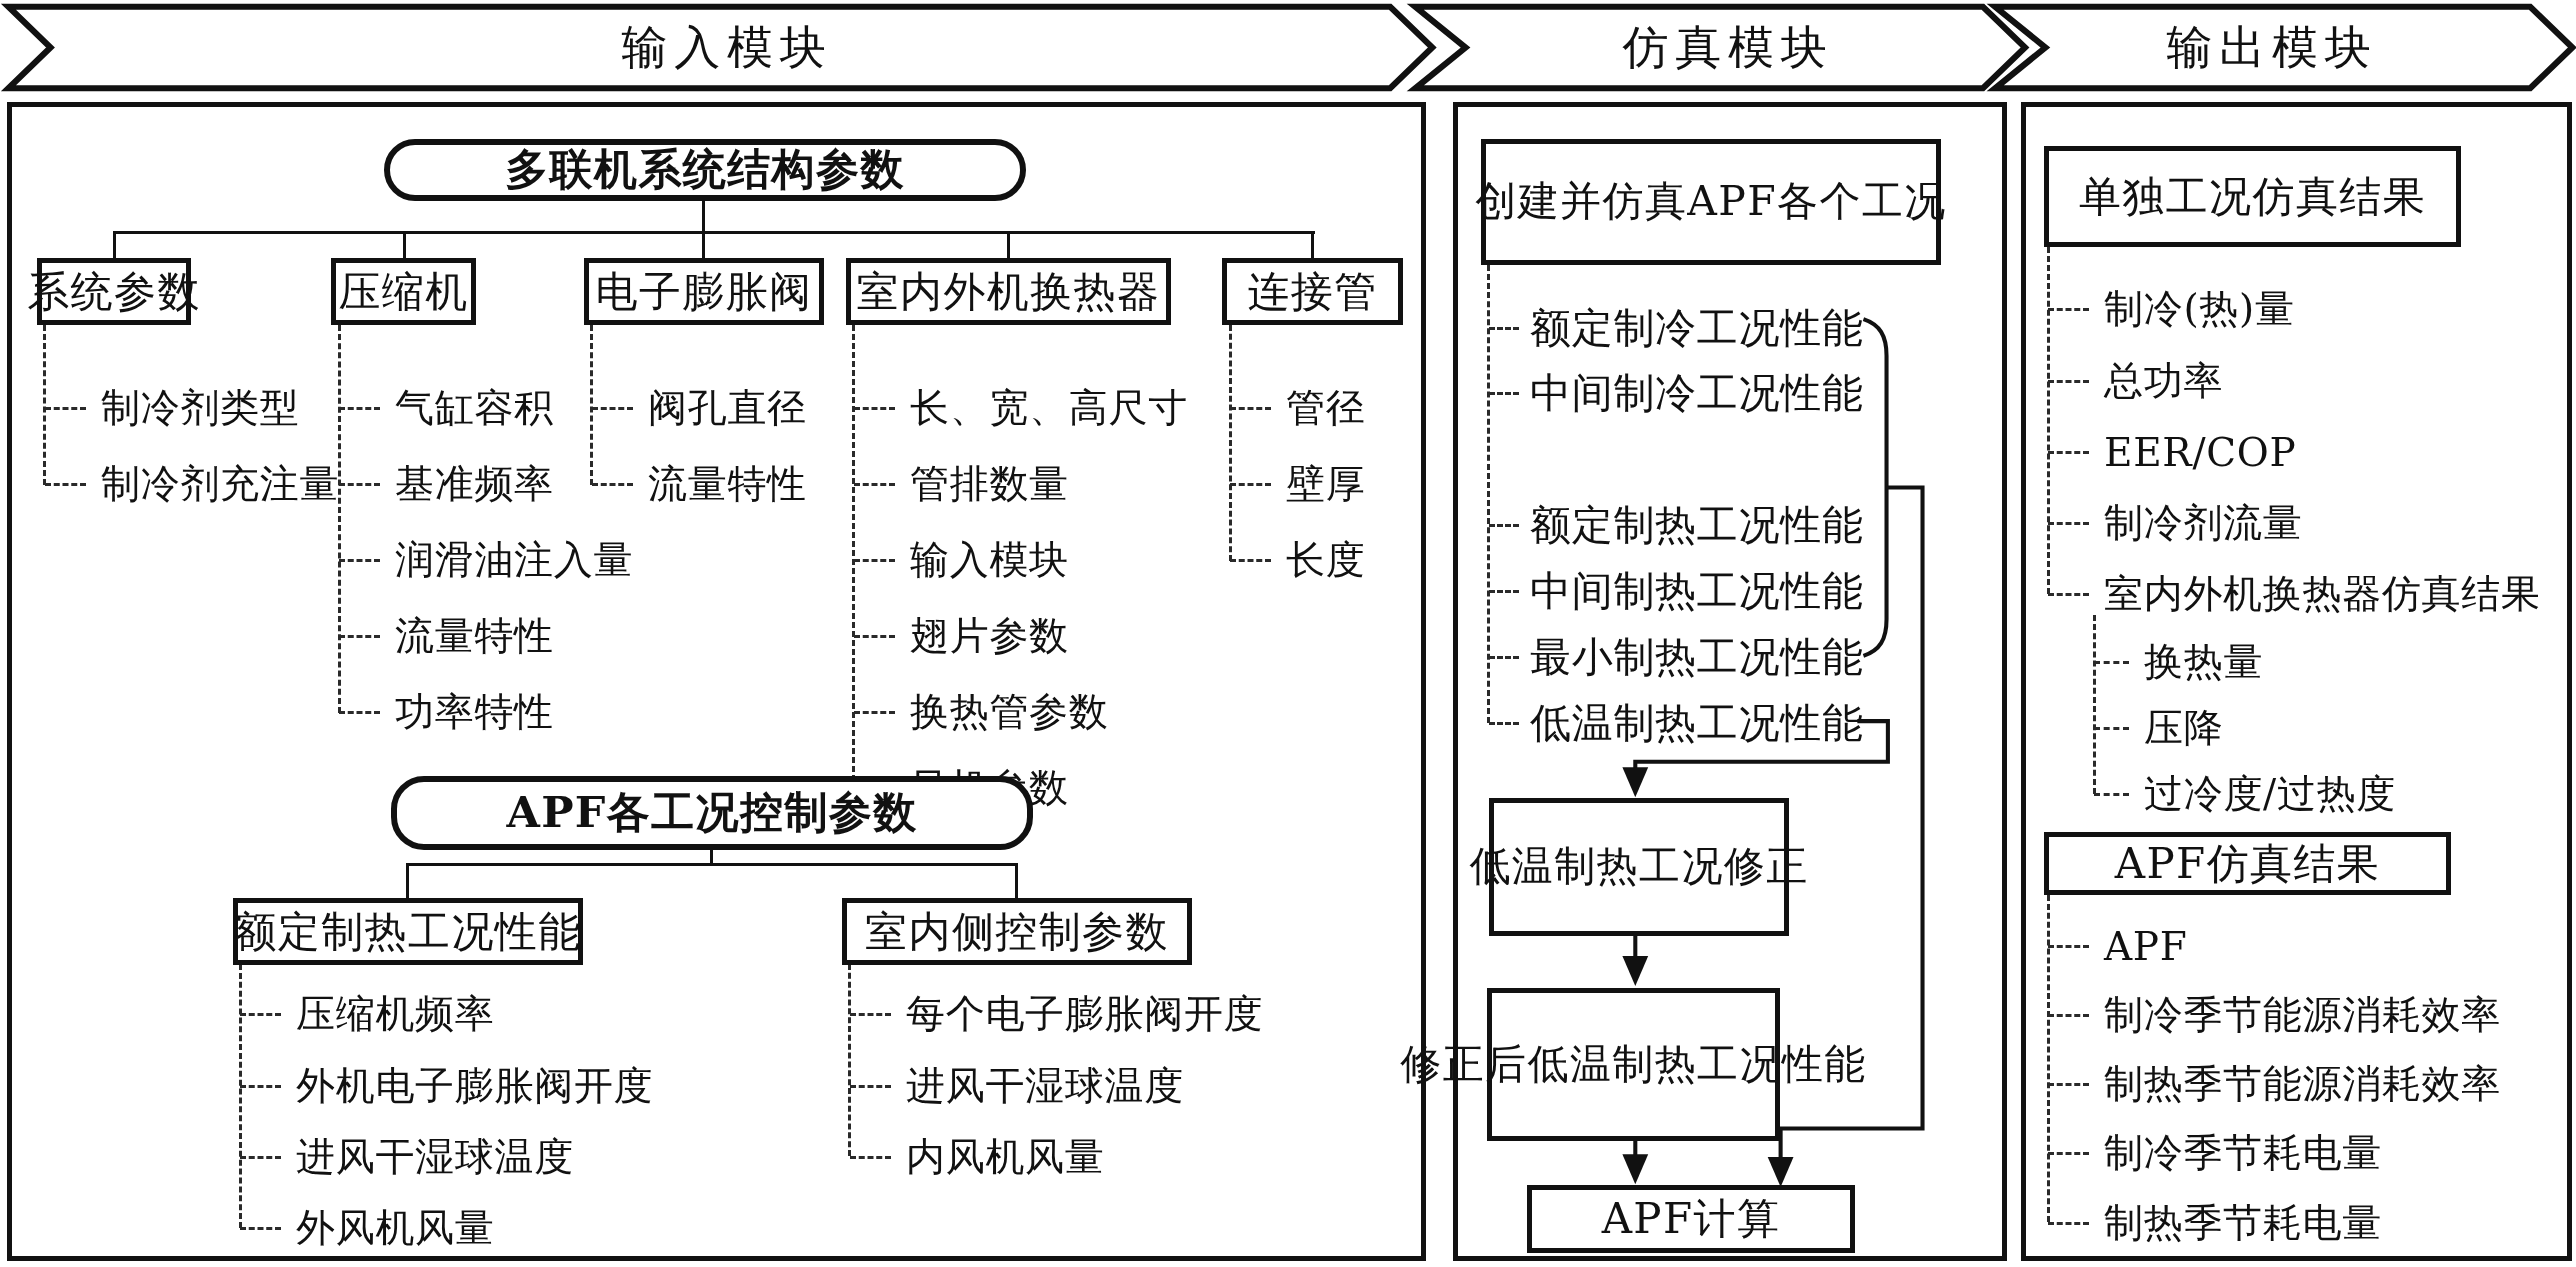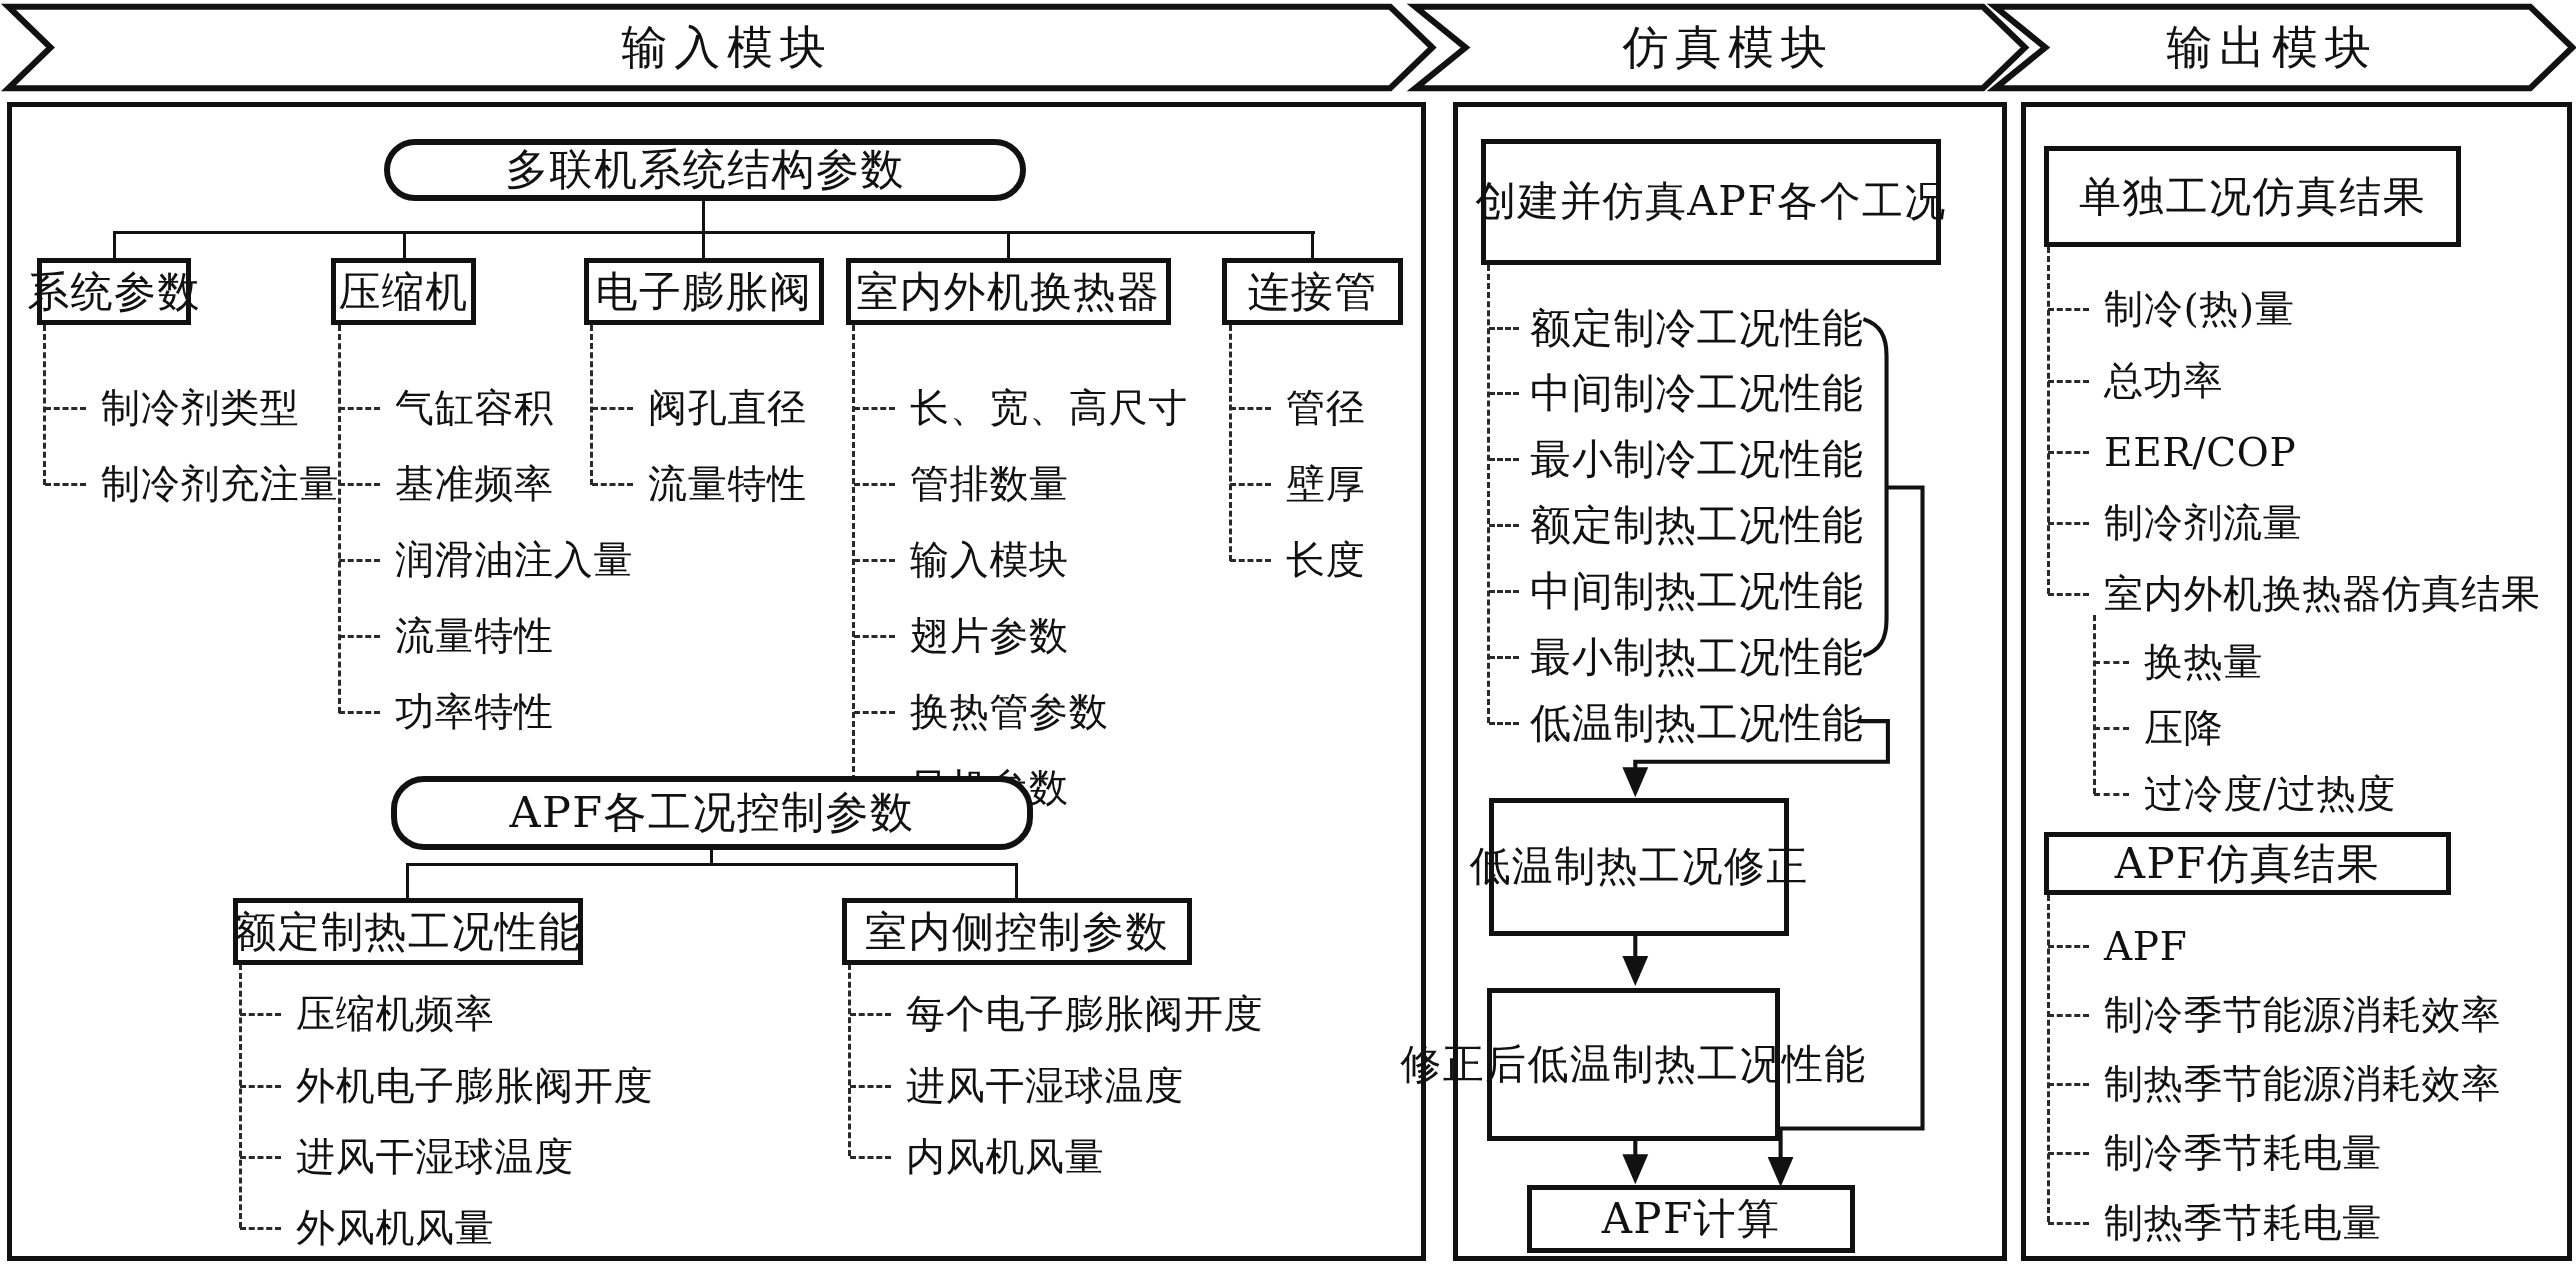--- a/index.html
+++ b/index.html
@@ -20,21 +20,21 @@
   .panel{
     position:absolute;top:102px;height:1159px;
     border:5.4px solid #111;background:transparent;
     box-sizing:border-box;z-index:0;
   }
   .nbox{
     position:absolute;border:5.4px solid #111;background:#fff;
     box-sizing:border-box;display:flex;align-items:center;justify-content:center;
     font-size:42px;white-space:nowrap;z-index:2;letter-spacing:1.4px;
   }
-  .rbox{border:6.1px solid #111;border-radius:33px;font-size:43px;}
+  .rbox{border:6.1px solid #111;border-radius:33px;font-size:43px;font-weight:bold;}
   .box2l{flex-direction:row;line-height:1.25;font-size:41px;}
   .vl,.hl{position:absolute;background:#111;z-index:1;}
   .dv{position:absolute;width:0;border-left:3.4px dashed #2a2a2a;z-index:1;}
   .row{
     position:absolute;display:flex;align-items:center;height:48px;
     white-space:nowrap;z-index:2;
   }
   .row .tick{flex:none;width:41px;border-top:3.4px dashed #2a2a2a;margin-right:15px;}
   .row .lbl{font-size:39px;letter-spacing:0.7px;}
   .row.mid .tick{width:30px;margin-right:11px;}
@@ -242,24 +242,20 @@
   <div class="dv" style="left:1487px;top:265px;height:458px"></div>
 
   <div class="row mid" style="left:1489px;top:304px">
     <span class="tick"></span>
     <span class="lbl">额定制冷工况性能</span>
   </div>
   <div class="row mid" style="left:1489px;top:369px">
     <span class="tick"></span>
     <span class="lbl">中间制冷工况性能</span>
   </div>
-  <div class="row mid" style="left:1489px;top:435px">
-    <span class="tick"></span>
-    <span class="lbl">最小制冷工况性能</span>
-  </div>
   <div class="row mid" style="left:1489px;top:501px">
     <span class="tick"></span>
     <span class="lbl">额定制热工况性能</span>
   </div>
   <div class="row mid" style="left:1489px;top:567px">
     <span class="tick"></span>
     <span class="lbl">中间制热工况性能</span>
   </div>
   <div class="row mid" style="left:1489px;top:633px">
     <span class="tick"></span>

